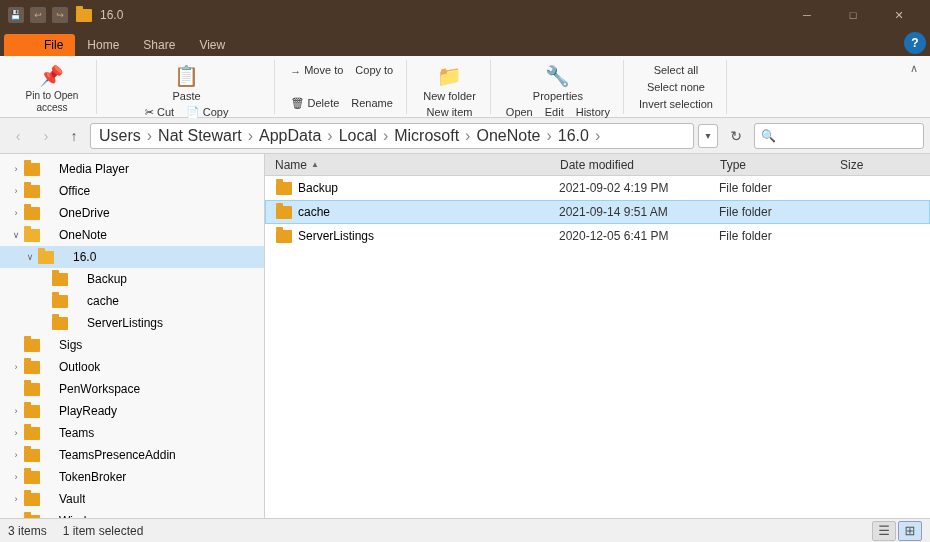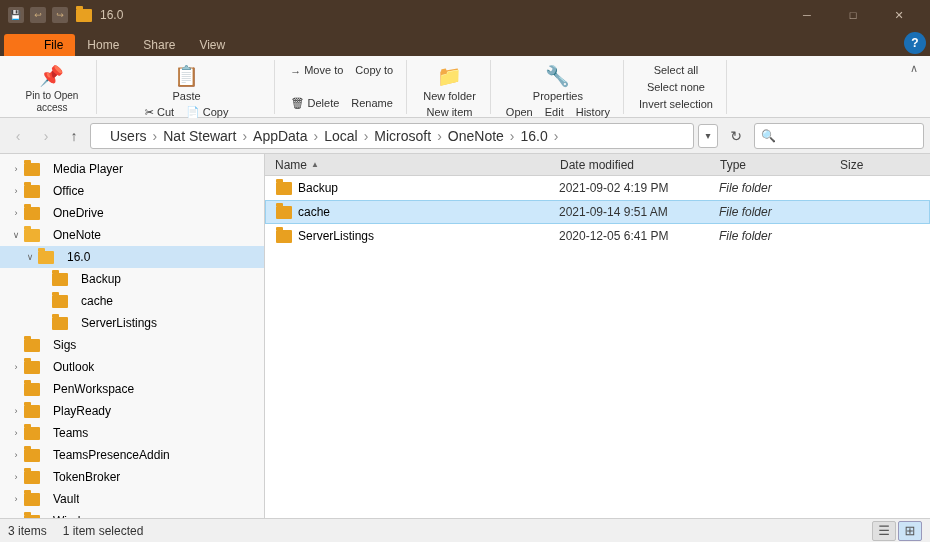--- a/index.html
+++ b/index.html
@@ -201,23 +201,23 @@
     }
     .nav-btn.disabled { color: #bbb; cursor: default; }
     .address-path {
       flex: 1;
       background: white;
       border: 1px solid #bbb;
       border-radius: 3px;
       height: 26px;
       display: flex;
       align-items: center;
-      padding: 0 17px;
+      padding: 0 6px;
       gap: 2px;
-      font-size: 14px;
+      font-size: 16px;
       color: #333;
     }
     .path-sep { color: #888; margin: 0 2px; }
     .path-item { cursor: pointer; padding: 1px 2px; border-radius: 2px; }
     .path-dropdown {
       width: 20px;
       height: 24px;
       display: flex;
       align-items: center;
       justify-content: center;
@@ -321,21 +321,21 @@
     }
     .folder-icon.open {
       background: #f0b030;
     }
     .folder-icon.open::before {
       background: #f0b030;
     }
     .tree-label {
       font-size: 12px;
       color: #000;
-      margin-left: 8px;
+      margin-left: 14px;
       white-space: nowrap;
       overflow: hidden;
     }
 
     
     .file-list {
       flex: 1;
       overflow-y: auto;
       background: white;
     }
@@ -377,21 +377,21 @@
       cursor: pointer;
       border: 1px solid transparent;
     }
     .file-row.selected {
       background: #cde8fb;
       border: 1px solid #99d1f0;
     }
     .file-row .folder-icon { margin-right: 6px; }
     .file-name { flex: 1; font-size: 12px; color: #000; }
     .file-date { width: 160px; font-size: 12px; color: #333; }
-    .file-type { width: 120px; font-size: 12px; color: #333; font-style: italic; }
+    .file-type { width: 120px; font-size: 12px; color: #333; }
     .file-size { width: 80px; font-size: 12px; color: #333; }
 
     
     .status-bar {
       background: #f0f0f0;
       border-top: 1px solid #d0d0d0;
       height: 24px;
       display: flex;
       align-items: center;
       padding: 0 8px;

